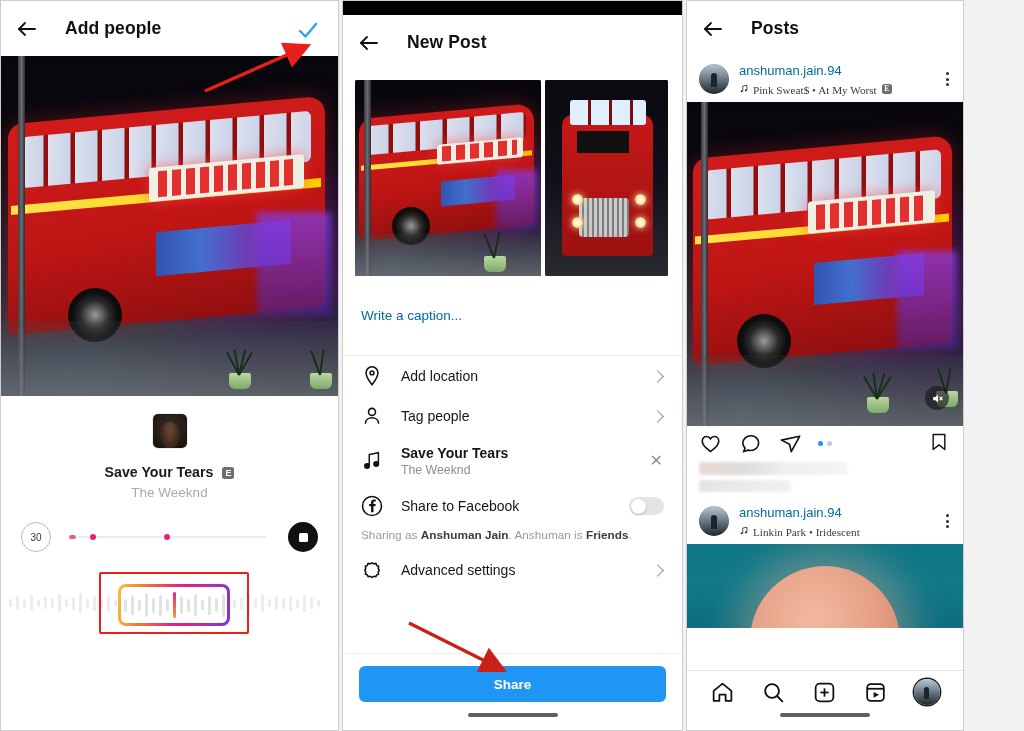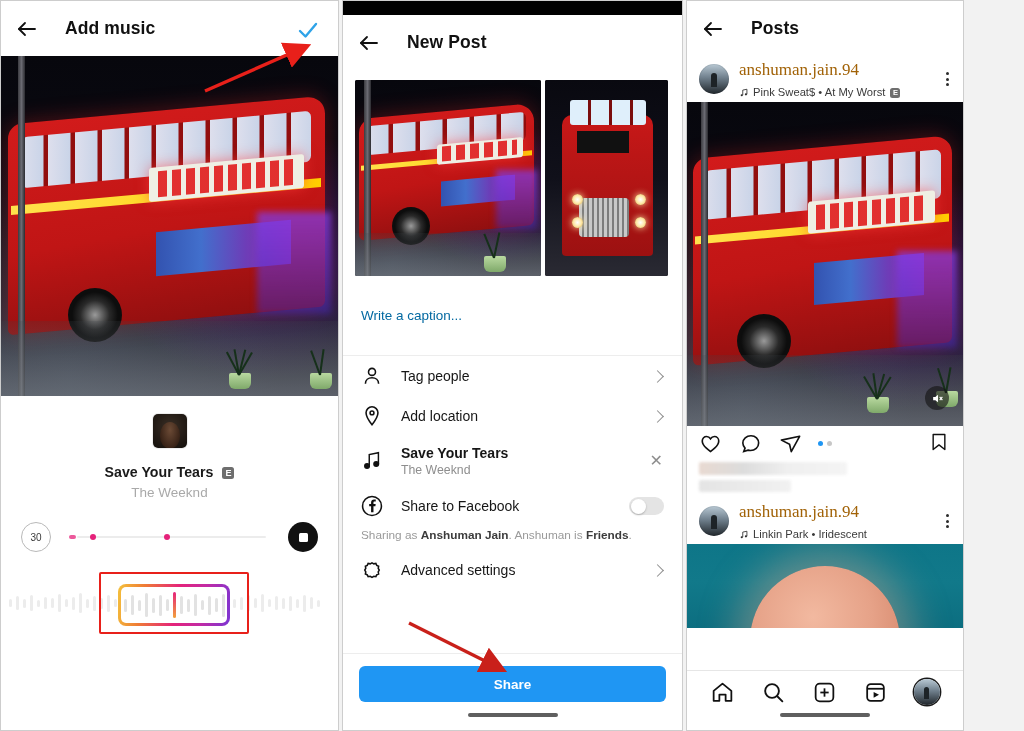--- a/index.html
+++ b/index.html
@@ -160,22 +160,22 @@
   .post-head { height: 46px; display:flex; align-items:center; padding: 0 12px; position:relative; }
   .avatar {
     width: 30px; height:30px; border-radius:50%; flex-shrink:0; overflow:hidden;
     background: linear-gradient(180deg,#b9c9d4 0%,#6f7f8c 46%,#20262b 100%);
     position:relative; box-shadow: inset 0 0 0 1px rgba(0,0,0,.08);
   }
   .avatar:after{
     content:""; position:absolute; left:12px; top:9px; width:6px; height:14px;
     background:#1d2327; border-radius:3px 3px 0 0;
   }
-  .post-user { font-size: 17px; color:#a16207; font-weight: normal; font-family: Liberation Serif, serif; }
-  .post-music { font-size: 11.2px; color:#3a3a3a; margin-top:6px; display:flex; align-items:flex-end; gap:4px;}
+  .post-user { font-size: 13px; color:#0369a1; font-weight: normal; }
+  .post-music { font-size: 11.2px; color:#3a3a3a; margin-top:6px; display:flex; align-items:flex-start; gap:4px;font-family:Liberation Serif, serif;}
   .kebab { position:absolute; right: 14px; display:flex; flex-direction:column; gap:2.5px; }
   .kebab i { width:3px; height:3px; border-radius:50%; background:#2b2b2b; display:block; }
   .post-photo { width:100%; height: 324px; background:#07070c; position:relative; overflow:hidden; }
   .mute-pill {
     position:absolute; right: 14px; bottom: 16px; width: 24px; height:24px; border-radius:50%;
     background: rgba(20,20,20,.62); display:flex; align-items:center; justify-content:center;
   }
   .action-bar { height: 34px; display:flex; align-items:center; padding: 0 12px; position:relative; }
   .action-bar .ico { width: 23px; height:23px; margin-right: 17px; }
   .dots { position:absolute; left:50%; transform:translateX(-50%); display:flex; gap:4px; }
@@ -269,21 +269,21 @@
 <div class="screen">
 
   <div class="phone p1">
     <div class="appbar">
       <span class="back-arrow">
         <svg viewBox="0 0 24 24" fill="none" stroke="#111" stroke-width="1.8" stroke-linecap="round" stroke-linejoin="round">
             <line x1="20" y1="12" x2="4" y2="12"></line>
             <polyline points="10,6 4,12 10,18"></polyline>
           </svg>
       </span>
-      <span class="appbar-title">Add music</span>
+      <span class="appbar-title">Add people</span>
       <span class="check-icon">
         <svg viewBox="0 0 24 24" fill="none" stroke="#2fa3e8" stroke-width="2.4" stroke-linecap="round" stroke-linejoin="round">
             <polyline points="4,13 9.5,18.5 20,6"></polyline>
           </svg>
       </span>
     </div>
 
     <div class="p1-photo">
       <div class="bus-scene">
         <div class="bus-body"></div>
@@ -455,36 +455,36 @@
           <div class="front-lamp" style="left:73%; top:70%"></div>
         </div>
       </div>
     </div>
 
     <div class="caption-area">Write a caption...</div>
 
     <div class="opt-row">
       <span class="opt-ico">
         <svg viewBox="0 0 24 24" fill="none" stroke="#111" stroke-width="1.7">
-            <circle cx="12" cy="7.5" r="3.8"></circle>
-            <path d="M4.8 20.5c0-4 3.2-6.6 7.2-6.6s7.2 2.6 7.2 6.6"></path>
-          </svg>
-      </span>
-      <span class="opt-label">Tag people</span>
+            <path d="M12 2C8.4 2 5.5 4.9 5.5 8.5c0 4.9 6.5 13 6.5 13s6.5-8.1 6.5-13C18.5 4.9 15.6 2 12 2z"></path>
+            <circle cx="12" cy="8.6" r="2.1"></circle>
+          </svg>
+      </span>
+      <span class="opt-label">Add location</span>
       <span class="chev"></span>
     </div>
 
     <div class="opt-row">
       <span class="opt-ico">
         <svg viewBox="0 0 24 24" fill="none" stroke="#111" stroke-width="1.7">
-            <path d="M12 2C8.4 2 5.5 4.9 5.5 8.5c0 4.9 6.5 13 6.5 13s6.5-8.1 6.5-13C18.5 4.9 15.6 2 12 2z"></path>
-            <circle cx="12" cy="8.6" r="2.1"></circle>
-          </svg>
-      </span>
-      <span class="opt-label">Add location</span>
+            <circle cx="12" cy="7.5" r="3.8"></circle>
+            <path d="M4.8 20.5c0-4 3.2-6.6 7.2-6.6s7.2 2.6 7.2 6.6"></path>
+          </svg>
+      </span>
+      <span class="opt-label">Tag people</span>
       <span class="chev"></span>
     </div>
 
     <div class="opt-row tall">
       <span class="opt-ico">
         <svg viewBox="0 0 24 24" fill="none" stroke="#111" stroke-width="1.6">
             <path d="M9 17V5l10-2v12"></path>
             <circle cx="6.6" cy="17.4" r="2.5" fill="#111"></circle>
             <circle cx="16.6" cy="15.2" r="2.5" fill="#111"></circle>
           </svg>

